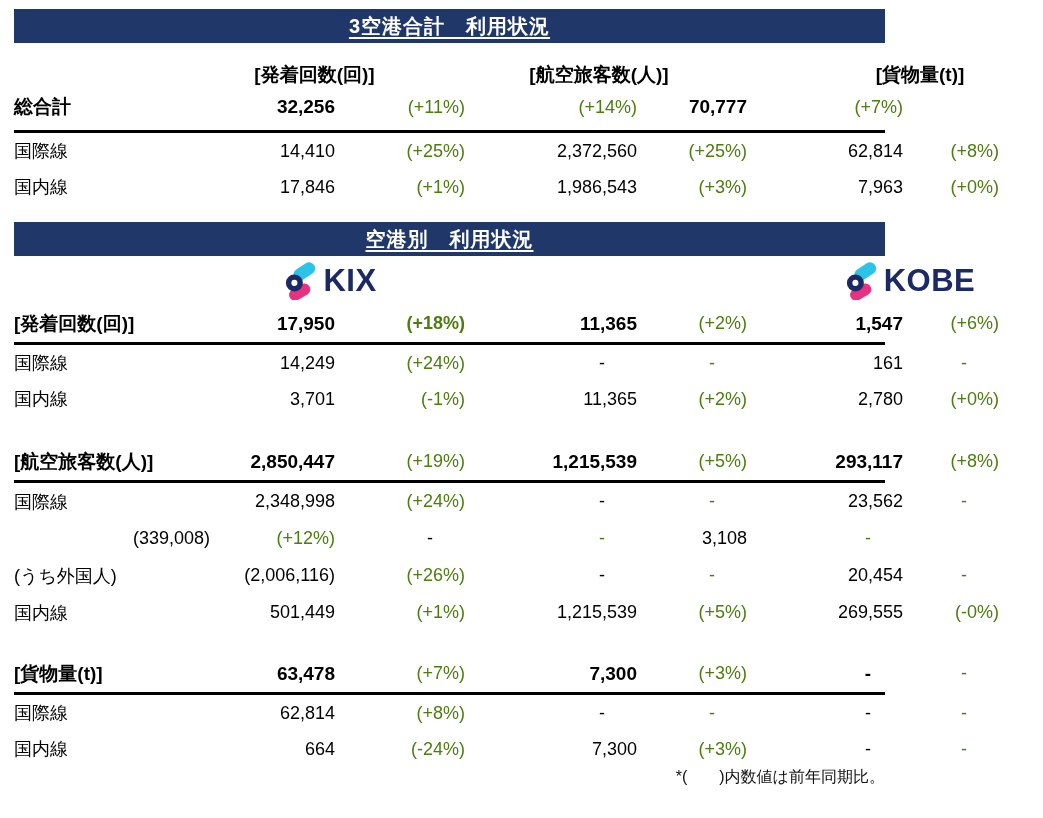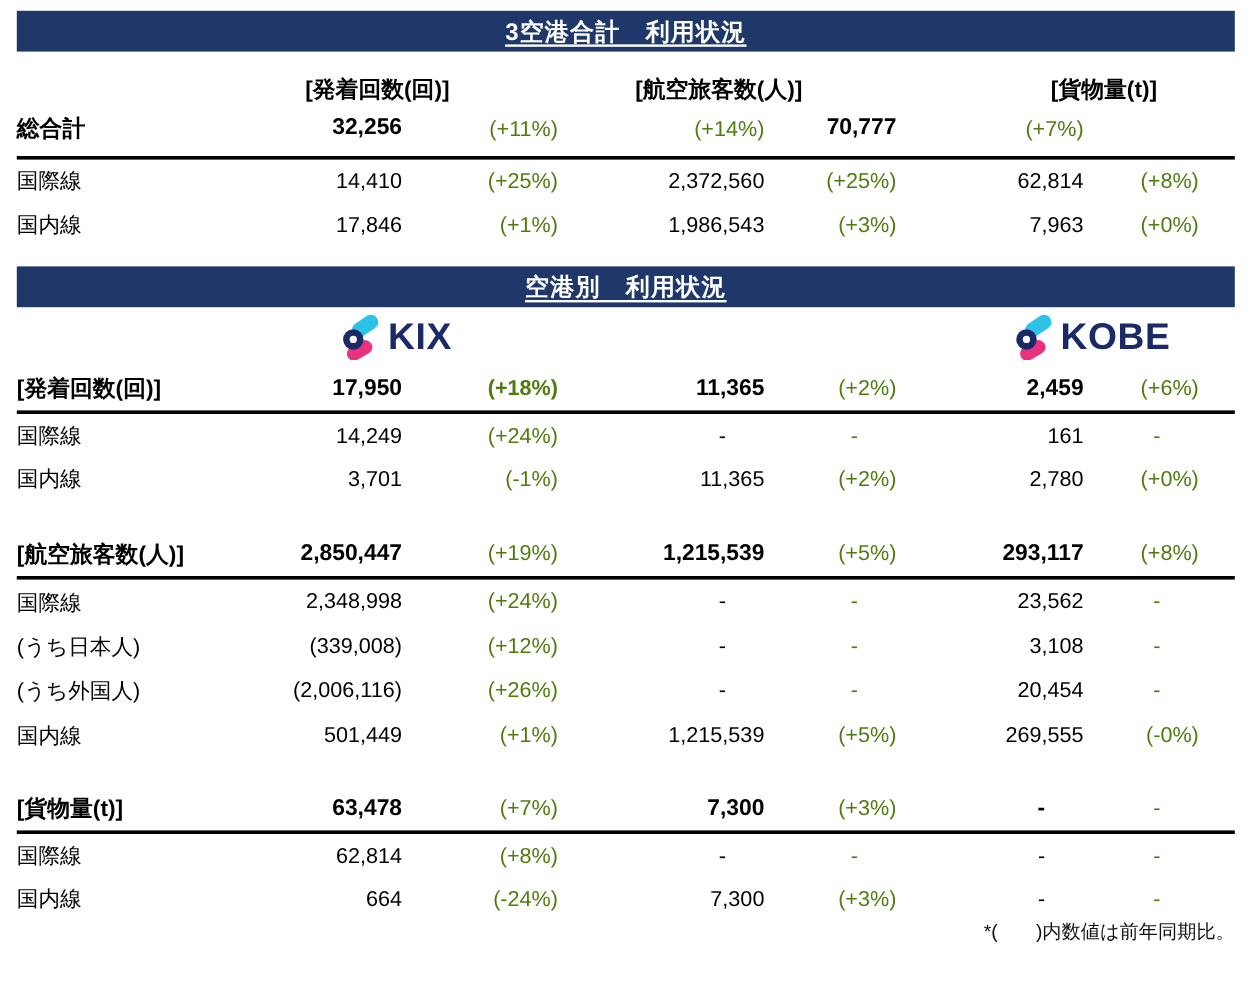--- a/index.html
+++ b/index.html
@@ -1,18 +1,18 @@
 <!DOCTYPE html>
 <html style="--navy_bar: #1f3869; --logo_navy: #1b2a66; --logo_cyan: #2cc3e8; --logo_magenta: #e8317f; --rule_black: #000000;"><head>
 <meta charset="utf-8">
 <style>
   html,body{margin:0;padding:0;background:#fff;}
   .page{position:relative;width:1043px;height:818px;background:#fff;overflow:hidden;
         font-family:"Liberation Sans","DejaVu Sans",sans-serif;color:#000;}
-  .block{margin-left:14px;width:1015px;}
+  .block{margin-left:14px;width:871px;}
   .bar{height:34px;background:var(--navy_bar,#1f3869);display:flex;align-items:center;justify-content:center;}
   .bar1{margin-top:9px;}
   .bar2{margin-top:17px;}
   .bar-title{color:#fff;font-size:20px;font-weight:bold;letter-spacing:1px;
              text-decoration:underline;text-underline-offset:4px;text-decoration-thickness:2px;}
   .grid{display:grid;grid-template-columns:196px 125px 130px 172px 110px 156px 96px;align-items:center;}
   .c{white-space:nowrap;}
   .label{padding-right:24px;font-size:18px;}
   .v{text-align:right;font-size:18px;}
   .p{text-align:right;font-size:18px;color:#4d7c0f;}
@@ -113,21 +113,21 @@
       <span class="logo-text">KOBE</span>
     </div>
   </div>
 
   <div class="block grid metric-row">
     <div class="c label">[発着回数(回)]</div>
     <div class="c v">17,950</div>
     <div class="c p b">(+18%)</div>
     <div class="c v">11,365</div>
     <div class="c p">(+2%)</div>
-    <div class="c v">2,459</div>
+    <div class="c v">1,547</div>
     <div class="c p">(+6%)</div>
   </div>
   <div class="block grid s2-row">
     <div class="c label">国際線</div>
     <div class="c v">14,249</div>
     <div class="c p">(+24%)</div>
     <div class="c v dash">-</div>
     <div class="c p dash">-</div>
     <div class="c v">161</div>
     <div class="c p dash">-</div>
@@ -156,21 +156,20 @@
   <div class="block grid s2-row37">
     <div class="c label">国際線</div>
     <div class="c v">2,348,998</div>
     <div class="c p">(+24%)</div>
     <div class="c v dash">-</div>
     <div class="c p dash">-</div>
     <div class="c v">23,562</div>
     <div class="c p dash">-</div>
   </div>
   <div class="block grid s2-row37">
-    <div class="c label">(うち日本人)</div>
     <div class="c v">(339,008)</div>
     <div class="c p">(+12%)</div>
     <div class="c v dash">-</div>
     <div class="c p dash">-</div>
     <div class="c v">3,108</div>
     <div class="c p dash">-</div>
   </div>
   <div class="block grid s2-row37">
     <div class="c label">(うち外国人)</div>
     <div class="c v">(2,006,116)</div>

